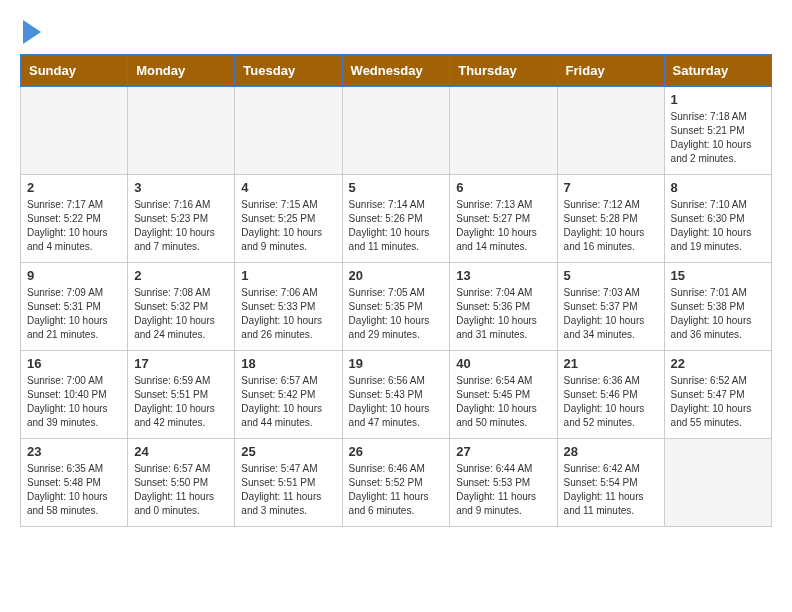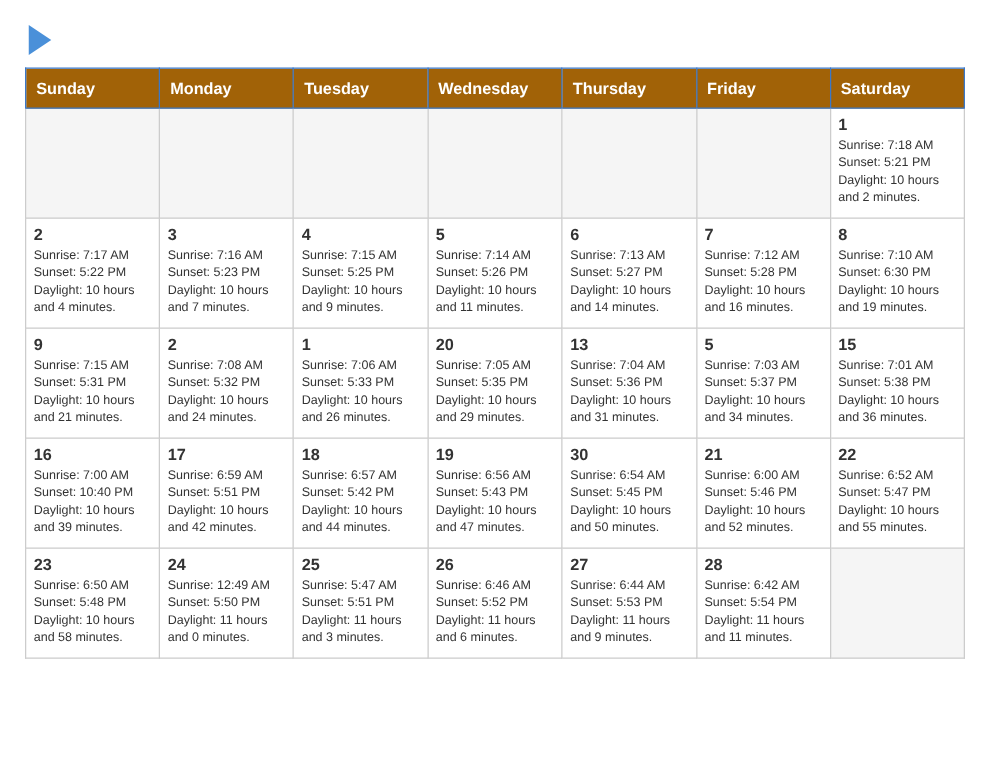--- a/index.html
+++ b/index.html
@@ -181,21 +181,21 @@
         <td>
           <span class="day-number">8</span>
           <div class="day-info">Sunrise: 7:10 AM
 Sunset: 6:30 PM
 Daylight: 10 hours and 19 minutes.</div>
         </td>
       </tr>
       <tr class="week-row">
         <td>
           <span class="day-number">9</span>
-          <div class="day-info">Sunrise: 7:15 AM
+          <div class="day-info">Sunrise: 7:09 AM
 Sunset: 5:31 PM
 Daylight: 10 hours and 21 minutes.</div>
         </td>
         <td>
           <span class="day-number">2</span>
           <div class="day-info">Sunrise: 7:08 AM
 Sunset: 5:32 PM
 Daylight: 10 hours and 24 minutes.</div>
         </td>
         <td>
@@ -248,48 +248,48 @@
 Sunset: 5:42 PM
 Daylight: 10 hours and 44 minutes.</div>
         </td>
         <td>
           <span class="day-number">19</span>
           <div class="day-info">Sunrise: 6:56 AM
 Sunset: 5:43 PM
 Daylight: 10 hours and 47 minutes.</div>
         </td>
         <td>
-          <span class="day-number">30</span>
+          <span class="day-number">40</span>
           <div class="day-info">Sunrise: 6:54 AM
 Sunset: 5:45 PM
 Daylight: 10 hours and 50 minutes.</div>
         </td>
         <td>
           <span class="day-number">21</span>
-          <div class="day-info">Sunrise: 6:00 AM
+          <div class="day-info">Sunrise: 6:36 AM
 Sunset: 5:46 PM
 Daylight: 10 hours and 52 minutes.</div>
         </td>
         <td>
           <span class="day-number">22</span>
           <div class="day-info">Sunrise: 6:52 AM
 Sunset: 5:47 PM
 Daylight: 10 hours and 55 minutes.</div>
         </td>
       </tr>
       <tr class="week-row">
         <td>
           <span class="day-number">23</span>
-          <div class="day-info">Sunrise: 6:50 AM
+          <div class="day-info">Sunrise: 6:35 AM
 Sunset: 5:48 PM
 Daylight: 10 hours and 58 minutes.</div>
         </td>
         <td>
           <span class="day-number">24</span>
-          <div class="day-info">Sunrise: 12:49 AM
+          <div class="day-info">Sunrise: 6:57 AM
 Sunset: 5:50 PM
 Daylight: 11 hours and 0 minutes.</div>
         </td>
         <td>
           <span class="day-number">25</span>
           <div class="day-info">Sunrise: 5:47 AM
 Sunset: 5:51 PM
 Daylight: 11 hours and 3 minutes.</div>
         </td>
         <td>

